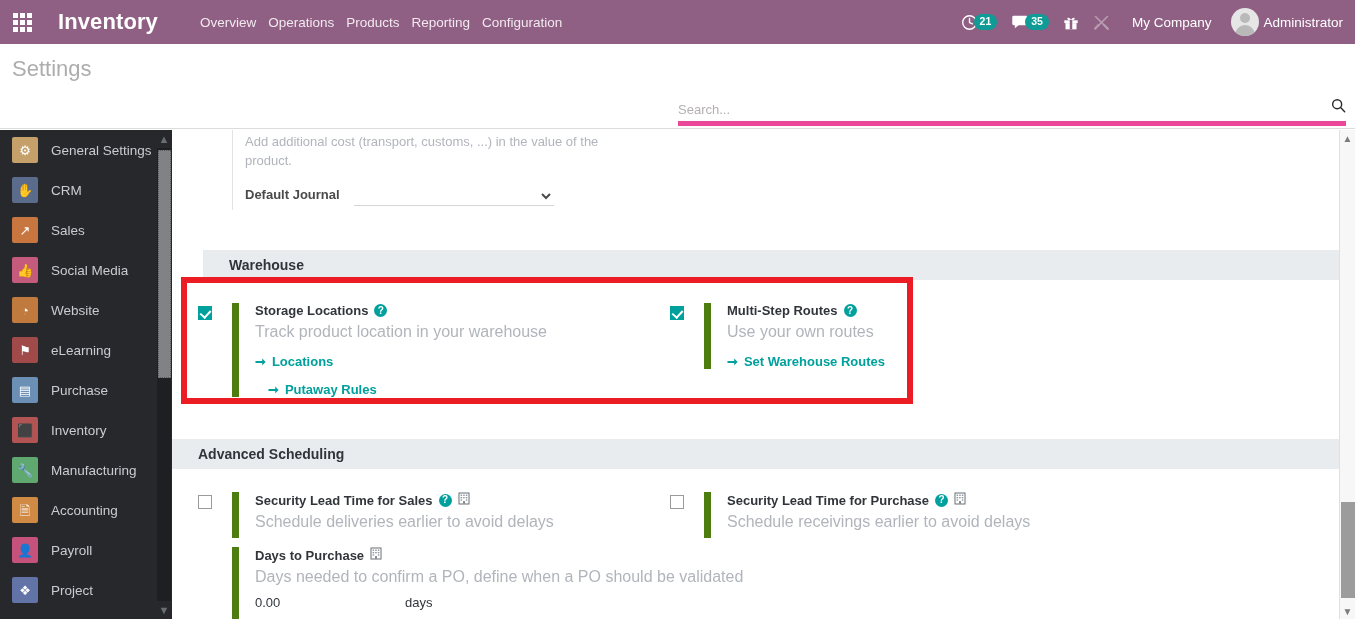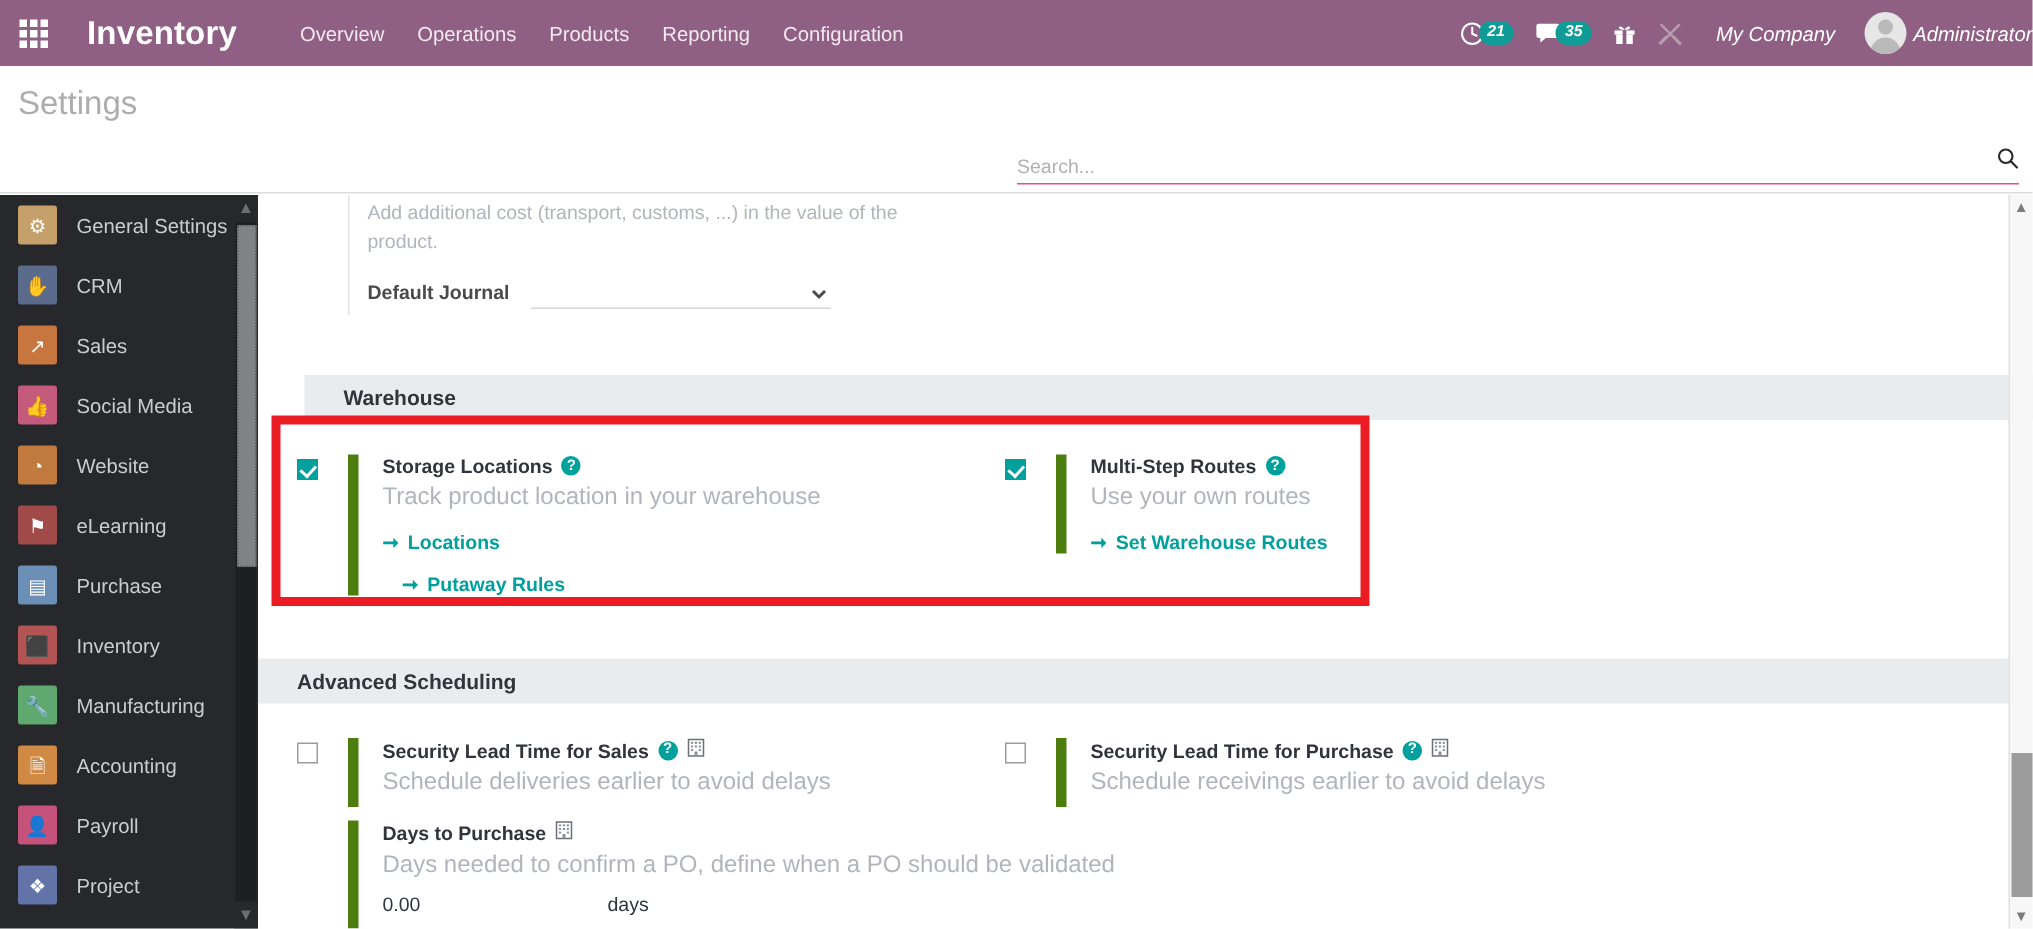--- a/index.html
+++ b/index.html
@@ -28,28 +28,28 @@
     grid-template-rows: repeat(3, 5px);
     gap: 2px;
   }
   .apps-grid .g i { background: #ffffff; display: block; width: 5px; height: 5px; }
   .brand {
     color: #ffffff; font-size: 22px; font-weight: bold;
     margin-left: 14px; margin-right: 42px;
     letter-spacing: .1px;
     white-space: nowrap;
   }
-  .navlinks { display: flex; align-items: center; gap: 22px; }
+  .navlinks { display: flex; align-items: center; gap: 12px; }
   .navlinks a {
     color: #f2e9ef; font-size: 13.5px; text-decoration: none;
     white-space: nowrap;
   }
   .nav-right {
     margin-left: auto; display: flex; align-items: center;
-    gap: 14px;  font-style: italic;
+    gap: 14px; padding-right: 12px;
   }
   .sysicon { position: relative; display: flex; align-items: center; cursor: pointer; }
   .sysicon svg { display: block; }
   .badge {
     background: #0f9b96; color: #fff;
     font-size: 10.5px; font-weight: bold;
     border-radius: 9px; padding: 1px 6px 2px 6px;
     margin-left: -4px;
     line-height: 13px;
   }
@@ -92,21 +92,21 @@
   }
   .btn-discard {
     position: absolute; left: 70px; top: 93px;
     color: #00a09d; background: none; border: none;
     font-size: 12.5px; font-weight: bold;
     padding: 6px 8px; cursor: pointer; letter-spacing: .3px;
   }
   .searchbar {
     position: absolute; left: 678px; top: 54px;
     width: 668px;
-    border-bottom: 1px solid #ec4899;
+    border-bottom: 5px solid #ec4899;
     display: flex; align-items: flex-end;
     padding-bottom: 4px;
   }
   .searchbar input {
     flex: 1; border: none; outline: none;
     font-size: 13px; color: #333;
     font-family: "Liberation Sans", sans-serif;
     background: transparent;
   }
   .searchbar input::placeholder { color: #b5b0b0; }

